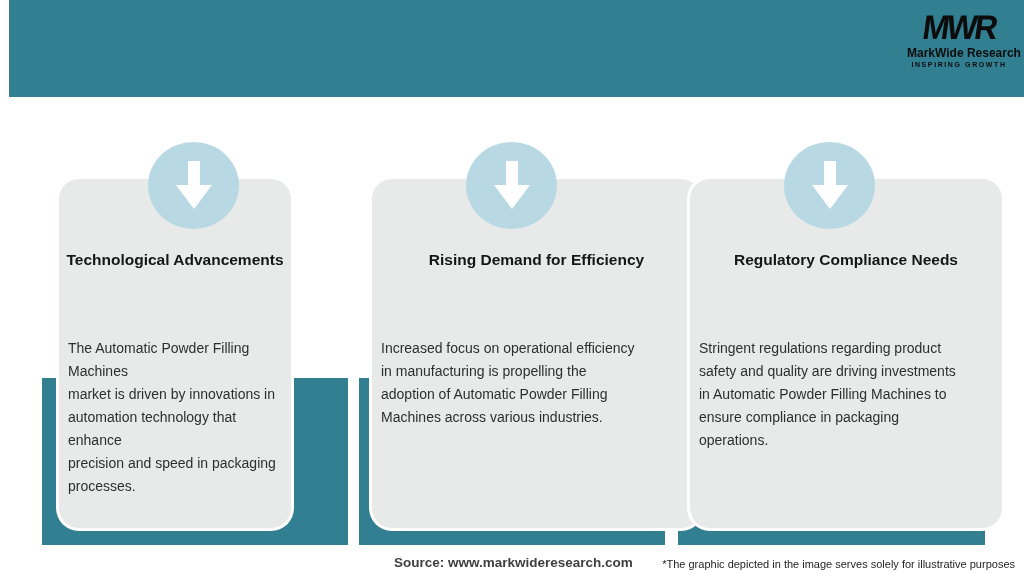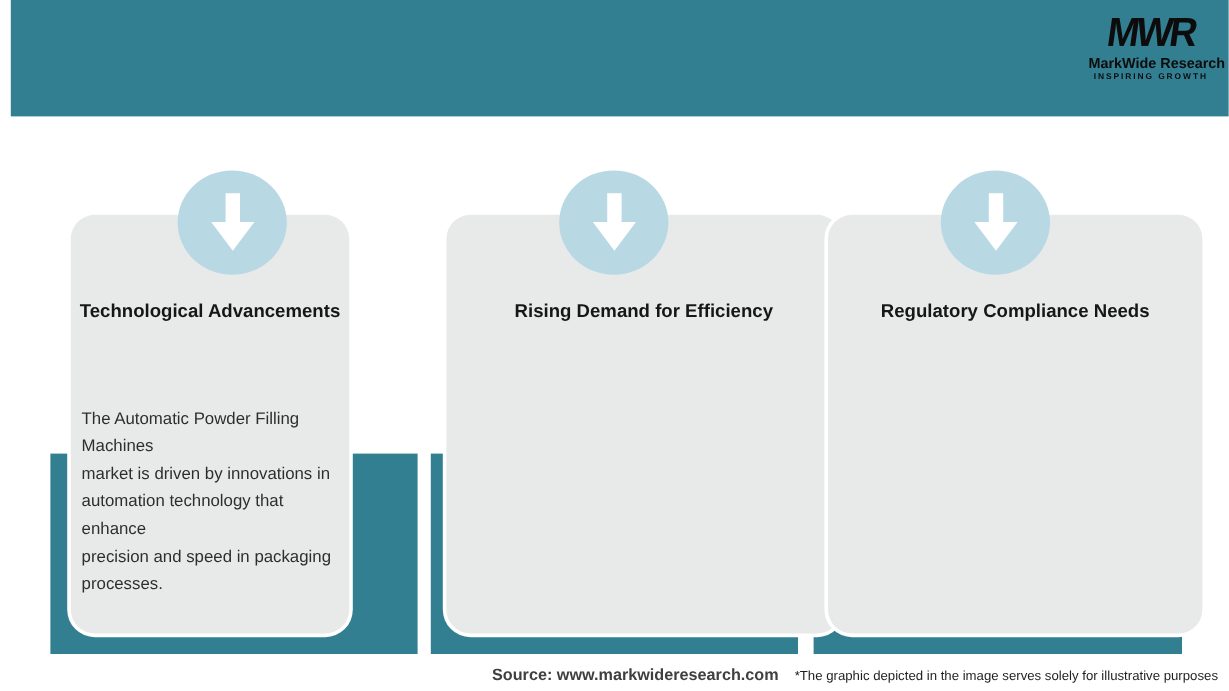--- a/index.html
+++ b/index.html
@@ -67,21 +67,21 @@
     position:absolute;top:142px;width:91px;height:87px;border-radius:50%;
     background:var(--circle-blue);
     display:flex;align-items:center;justify-content:center;
   }
   .circle-1{left:148px;}
   .circle-2{left:466px;}
   .circle-3{left:784px;}
   .arrow-svg{display:block;margin-top:2px;}
   
   .footer-source{
-    position:absolute;left:410px;top:555px;
+    position:absolute;left:394px;top:555px;
     font-size:13.5px;font-weight:700;color:#3f3f3f;white-space:nowrap;
   }
   .footer-disclaimer{
     position:absolute;right:9px;top:558px;
     font-size:11px;color:#1f1f1f;white-space:nowrap;margin-left:46px;
   }
 </style>
 </head>
 <body>
 
@@ -101,24 +101,33 @@
   <div class="card-title">Technological Advancements</div>
   <div class="card-body">The Automatic Powder Filling Machines
 market is driven by innovations in
 automation technology that enhance
 precision and speed in packaging
 processes.</div>
 </div>
 
 <div class="card card-2">
   <div class="card-title">Rising Demand for Efficiency</div>
+  <div class="card-body">Increased focus on operational efficiency
+in manufacturing is propelling the
+adoption of Automatic Powder Filling
+Machines across various industries.</div>
 </div>
 
 <div class="card card-3">
   <div class="card-title">Regulatory Compliance Needs</div>
+  <div class="card-body">Stringent regulations regarding product
+safety and quality are driving investments
+in Automatic Powder Filling Machines to
+ensure compliance in packaging
+operations.</div>
 </div>
 
 <div class="circle circle-1">
   <svg class="arrow-svg" width="52" height="58" viewBox="0 0 52 58">
     <polygon points="20,3 32,3 32,27 44,27 26,51 8,27 20,27" fill="#ffffff"></polygon>
   </svg>
 </div>
 <div class="circle circle-2">
   <svg class="arrow-svg" width="52" height="58" viewBox="0 0 52 58">
     <polygon points="20,3 32,3 32,27 44,27 26,51 8,27 20,27" fill="#ffffff"></polygon>

